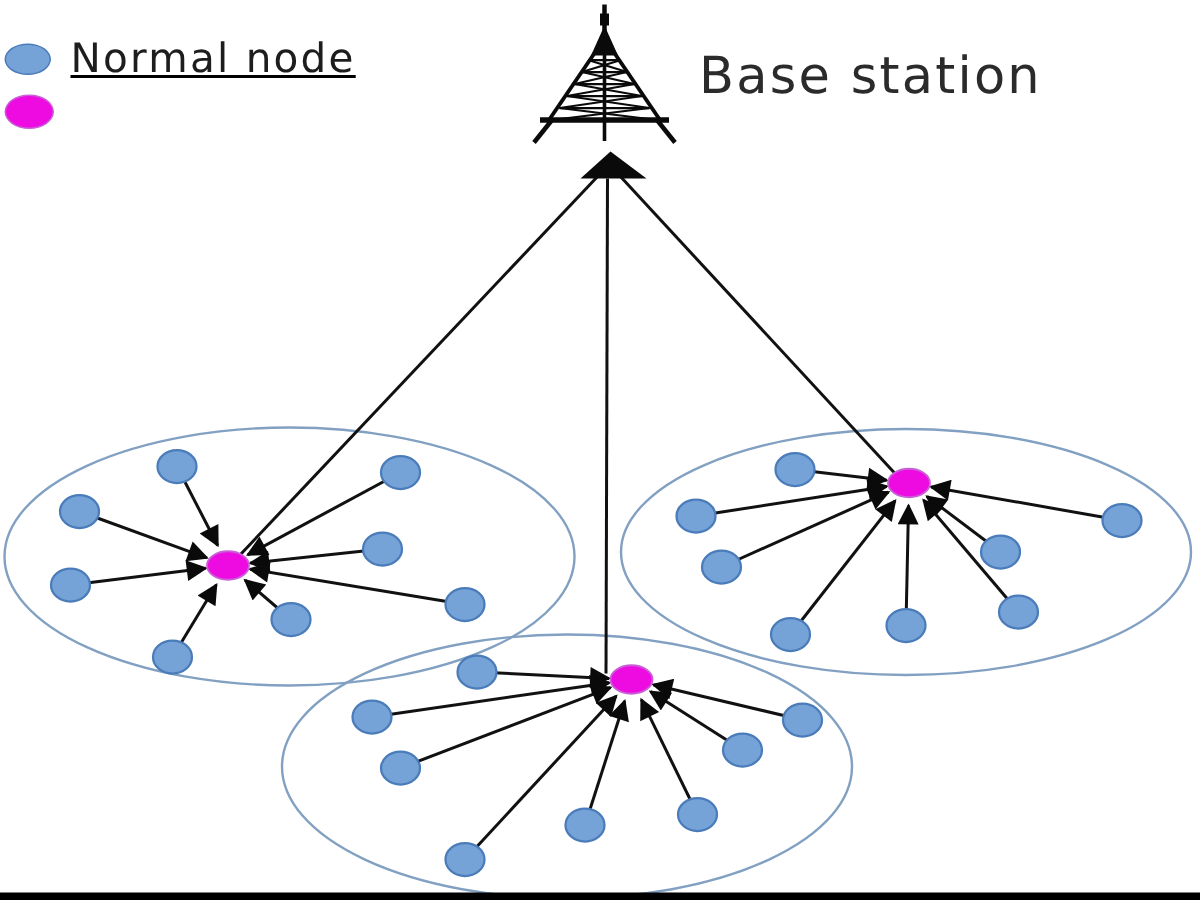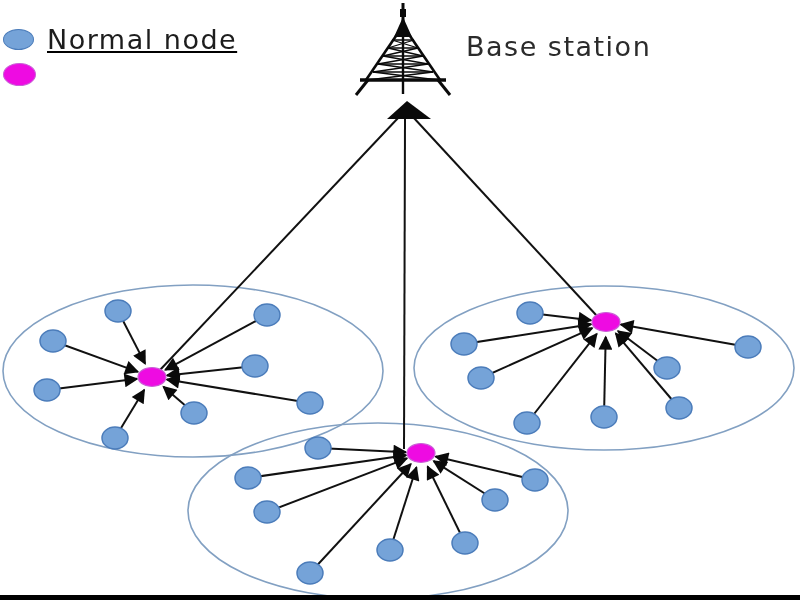--- a/index.html
+++ b/index.html
@@ -14,21 +14,21 @@
   .legend { position:absolute; left:3px; top:24px;text-decoration:underline; }
   .legend-row { display:flex; align-items:center; height:30px; margin-bottom:5px; }
   .swatch { display:inline-block; margin-right:13px; border-style:solid; border-width:1.5px; }
   .swatch.s-normal { width:29px; height:19px; border-radius:50%; }
   .swatch.s-head   { width:31px; height:21px; border-radius:50%; }
   .legend-label {
     font-size:27px; letter-spacing:1.5px; color:#1d1d1d; white-space:nowrap;
   }
   .bs-label {
     position:absolute; left:466px; top:31px;
-    font-size:27px; letter-spacing:1.5px; color:#2b2b2b; white-space:nowrap;
+    font-size:34px; letter-spacing:1.5px; color:#2b2b2b; white-space:nowrap;
   }
   .bottom-bar { position:absolute; left:0; bottom:0; width:800px; height:5px; background:#000000; }
 </style>
 </head>
 <body>
 
 <div class="stage">
 
   <svg id="net-svg" width="800" height="600" viewBox="0 0 800 600">
     <defs>

